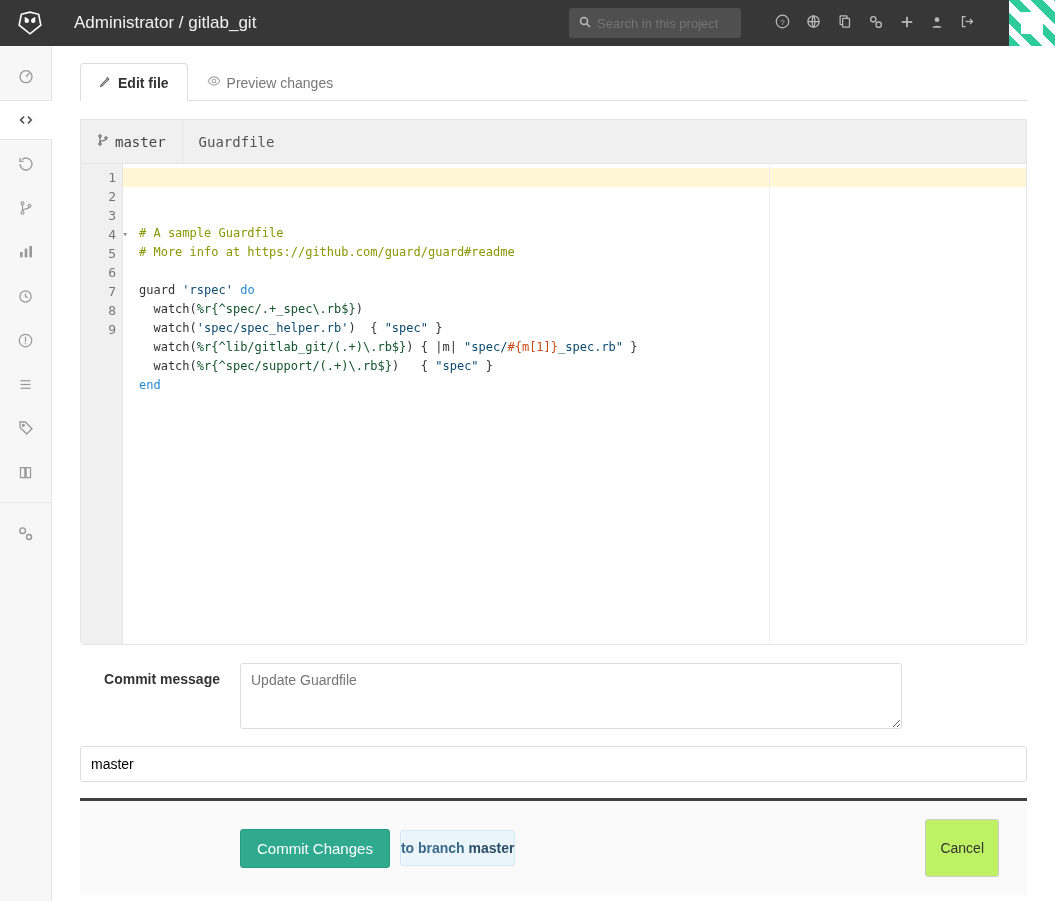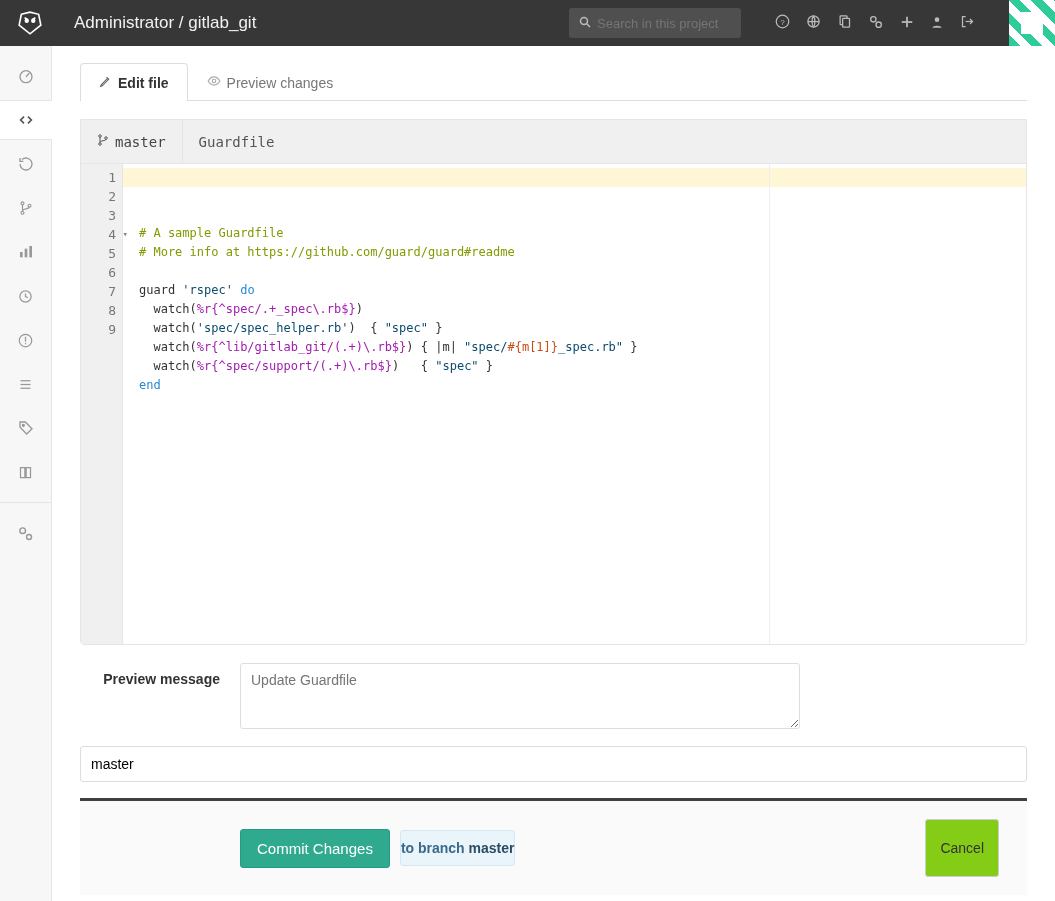--- a/index.html
+++ b/index.html
@@ -83,50 +83,50 @@
     padding:4px 0 0 16px; white-space:pre; color:#333; position:relative; overflow:hidden;
   }
   .code .line { height:19px; line-height:19px; }
   .code .hl-line { position:absolute; left:0; right:0; top:4px; height:19px; background:#fff6d5; z-index:0; }
   .code .line > * { position:relative; z-index:1; }
   .code-ruler { position:absolute; top:0; bottom:0; left:646px; width:1px; background:#eee; }
 
   .tok-comment { color:#859900; }
   .tok-kw { color:#268bd2; }
   .tok-str { color:#0c4a6e; }
-  .tok-re { color:#a21caf; }
+  .tok-re { color:#14532d; }
   .tok-interp { color:#cb4b16; }
 
   .form { margin-top: 18px; }
   .form-row { display:flex; align-items:flex-start; margin-bottom:14px; }
   .form-row label { width:160px; text-align:right; padding-right:20px; padding-top:8px; font-weight:600; color:#333; }
   .form-row .field { flex:1; }
   textarea.msg {
-    width: 560px; max-width:100%; height:66px; border:1px solid #ddd; border-radius:3px; padding:8px 10px;
+    width: 662px; max-width:100%; height:66px; border:1px solid #ddd; border-radius:3px; padding:8px 10px;
     font-family: inherit; font-size:14px; color:#555; resize:both;
   }
   input.branch {
     width:100%; height:36px; border:1px solid #ddd; border-radius:3px; padding:0 10px; font-size:14px;
   }
 
   .actions {
     background:#fafafa; border-top:3px solid #404040; margin-top:16px; padding:18px 0 18px 160px;
     display:flex; align-items:center; gap:10px;
   }
   .btn-primary {
     background:#2faa8f; color:#fff; border:1px solid #279a82; border-radius:3px;
     padding:10px 16px; font-size:15px; cursor:pointer;
   }
   .hint {
     background:#eaf4fb; border:1px solid #d3e8f5; color:#3a6a8a; border-radius:3px;
     padding:9px 0; font-size:14px;font-weight:bold;
   }
   .hint b { color:#2a4d63; }
   .btn-default {
-    margin-left:auto; margin-right:28px; background:#84cc16; border:1px solid #ccc; border-radius:3px;
+    margin-left:auto; margin-right:28px; background:#bef264; border:1px solid #ccc; border-radius:3px;
     padding:20px 14px; font-size:14px; cursor:pointer; color:#333;
   }
 </style>
 </head>
 <body>
 
 <div class="topbar">
   <span class="logo">
     <svg width="26" height="26" viewBox="0 0 24 24" fill="none" stroke="#fff" stroke-width="1.5">
       <path d="M4 4 L12 2 L20 4 L22 14 L12 22 L2 14 Z"></path>
@@ -320,21 +320,21 @@
           </div>
         <div class="code" id="code">
           <div class="hl-line"></div>
           <div class="code-ruler"></div>
         <div class="line"><span class="tok-comment"># A sample Guardfile</span></div><div class="line"><span class="tok-comment"># More info at https://github.com/guard/guard#readme</span></div><div class="line"><span></span></div><div class="line"><span>guard </span><span class="tok-str">'rspec'</span><span> </span><span class="tok-kw">do</span></div><div class="line"><span>  watch(</span><span class="tok-re">%r{^spec/.+_spec\.rb$}</span><span>)</span></div><div class="line"><span>  watch(</span><span class="tok-str">'spec/spec_helper.rb'</span><span>)  { </span><span class="tok-str">"spec"</span><span> }</span></div><div class="line"><span>  watch(</span><span class="tok-re">%r{^lib/gitlab_git/(.+)\.rb$}</span><span>) { |m| </span><span class="tok-str">"spec/</span><span class="tok-interp">#{m[1]}</span><span class="tok-str">_spec.rb"</span><span> }</span></div><div class="line"><span>  watch(</span><span class="tok-re">%r{^spec/support/(.+)\.rb$}</span><span>)   { </span><span class="tok-str">"spec"</span><span> }</span></div><div class="line"><span class="tok-kw">end</span></div></div>
       </div>
     </div>
 
     <div class="form">
       <div class="form-row">
-        <label>Preview message</label>
+        <label>Commit message</label>
         <div class="field">
           <textarea class="msg" placeholder="Update Guardfile" style=""></textarea>
         </div>
       </div>
       <div class="form-row">
         <div class="field">
           <input class="branch" value="master" style="">
         </div>
       </div>
     </div>

